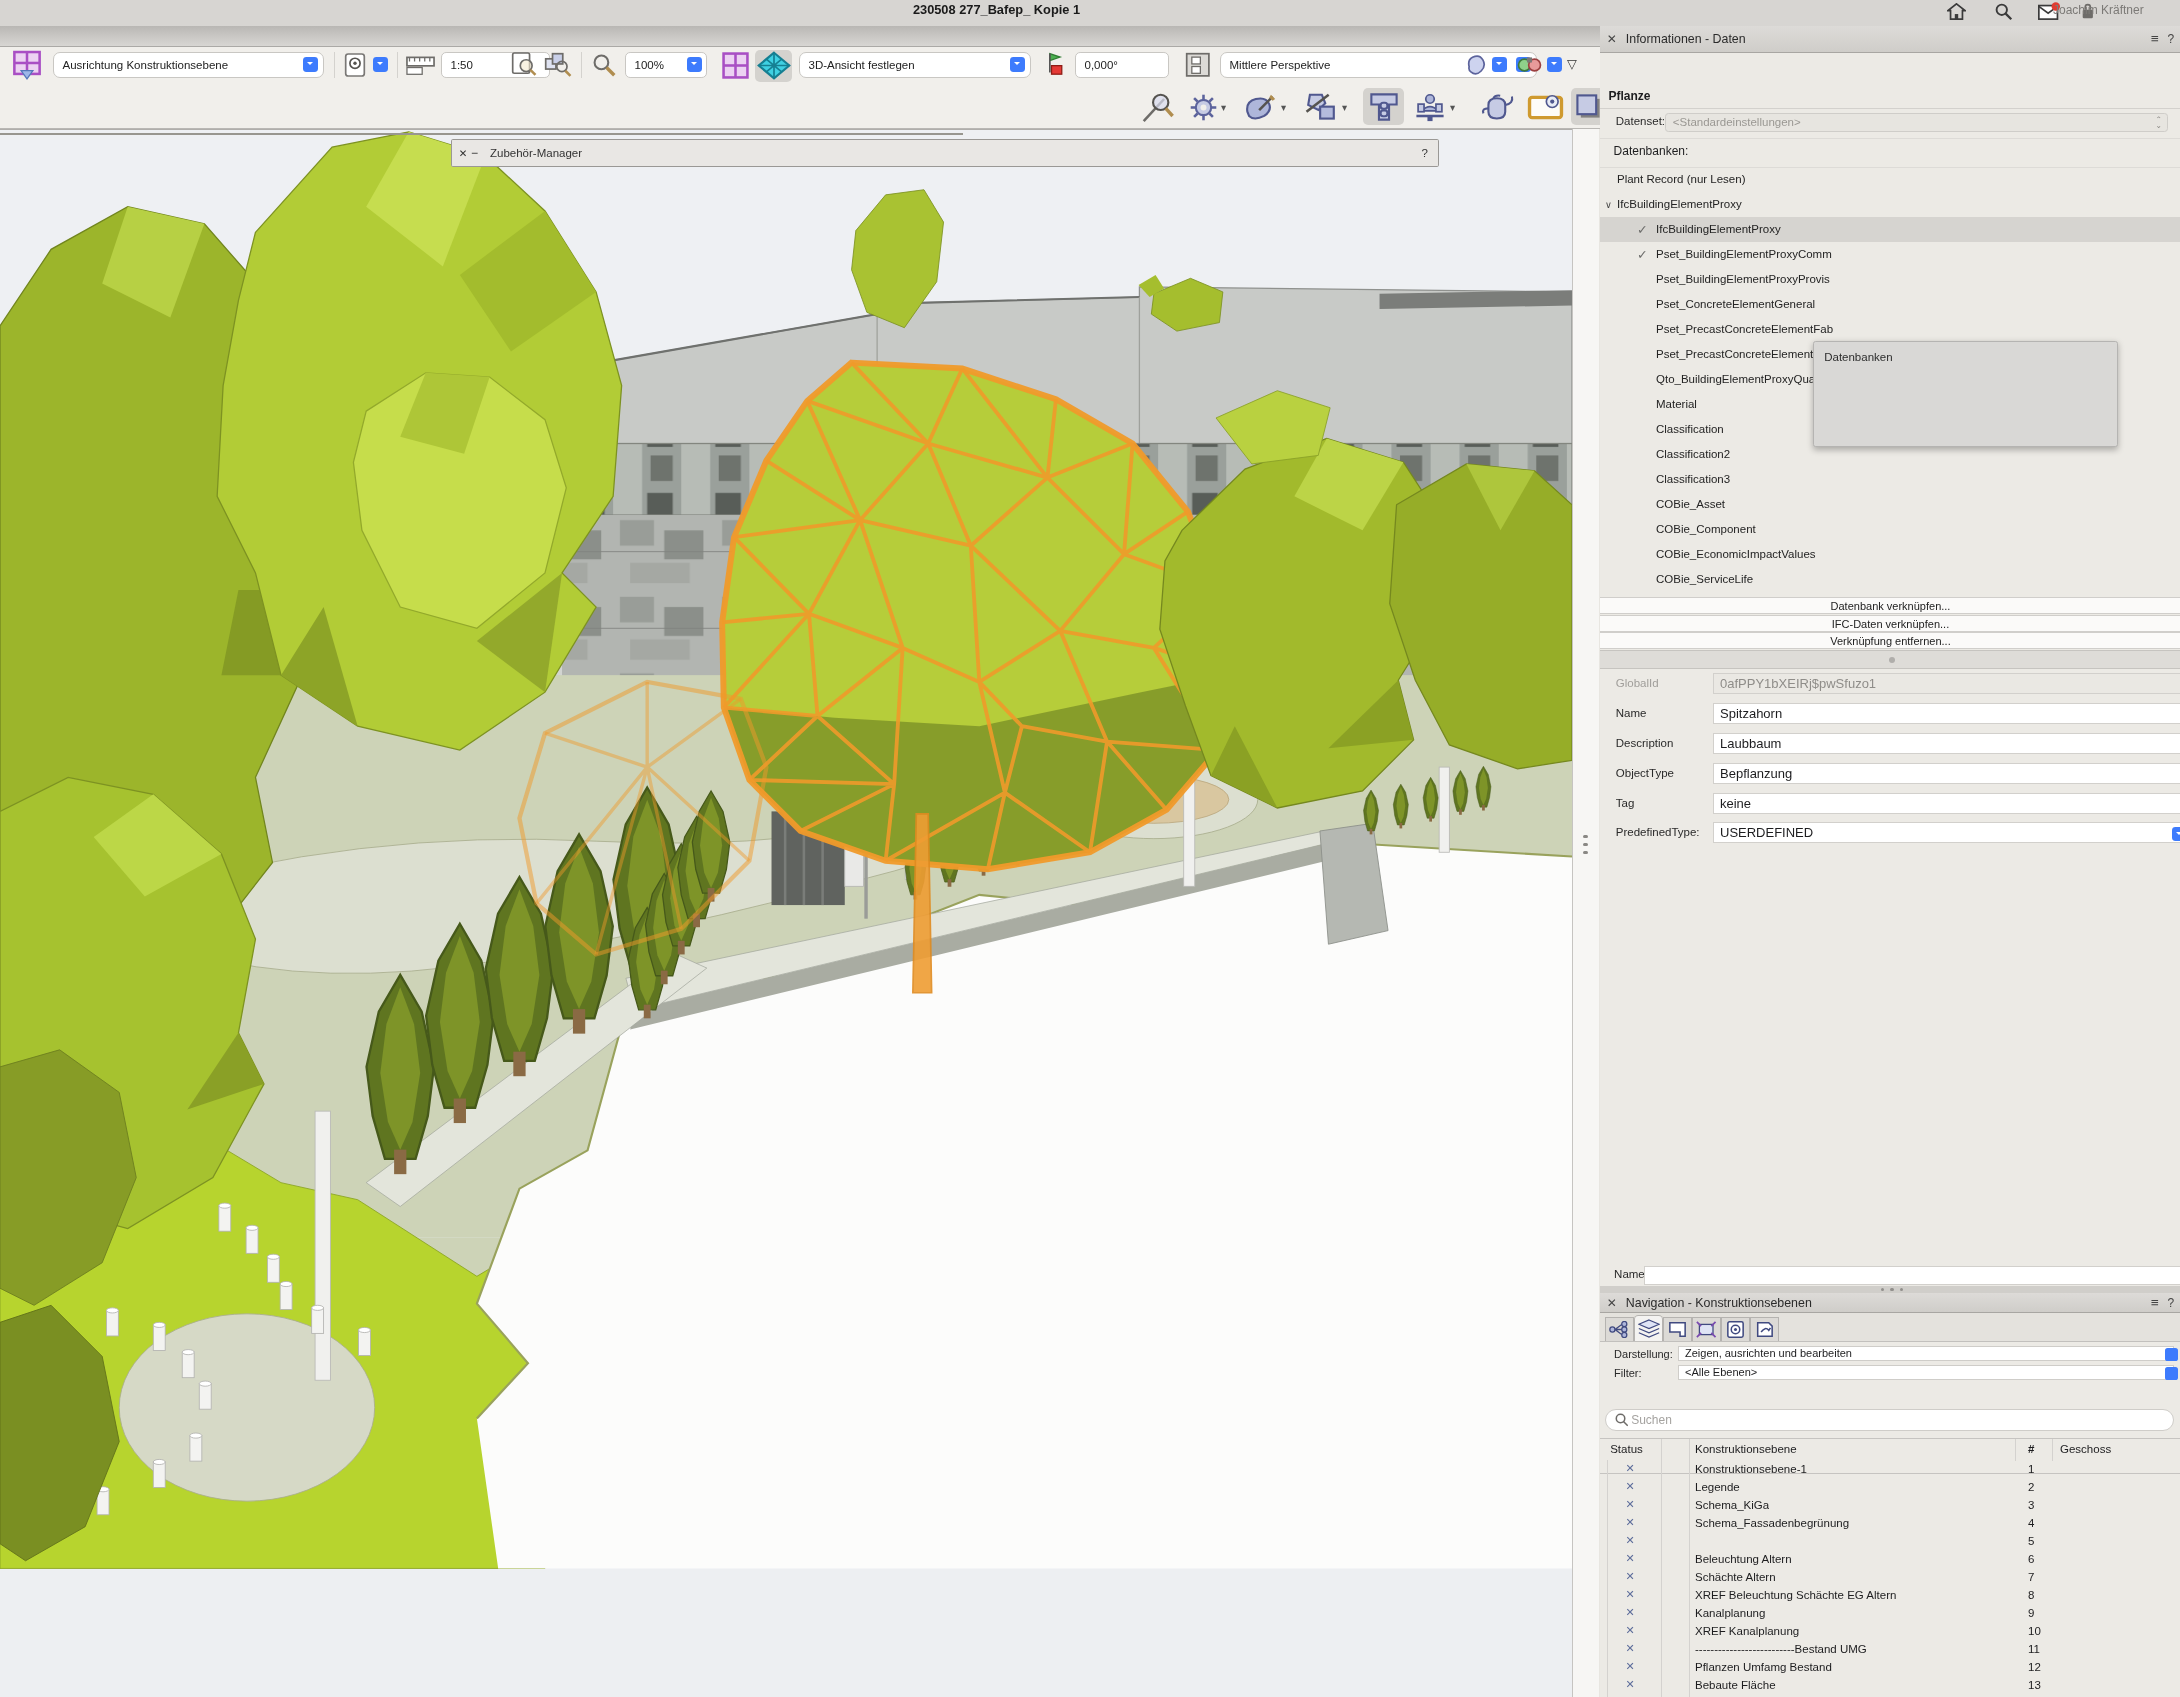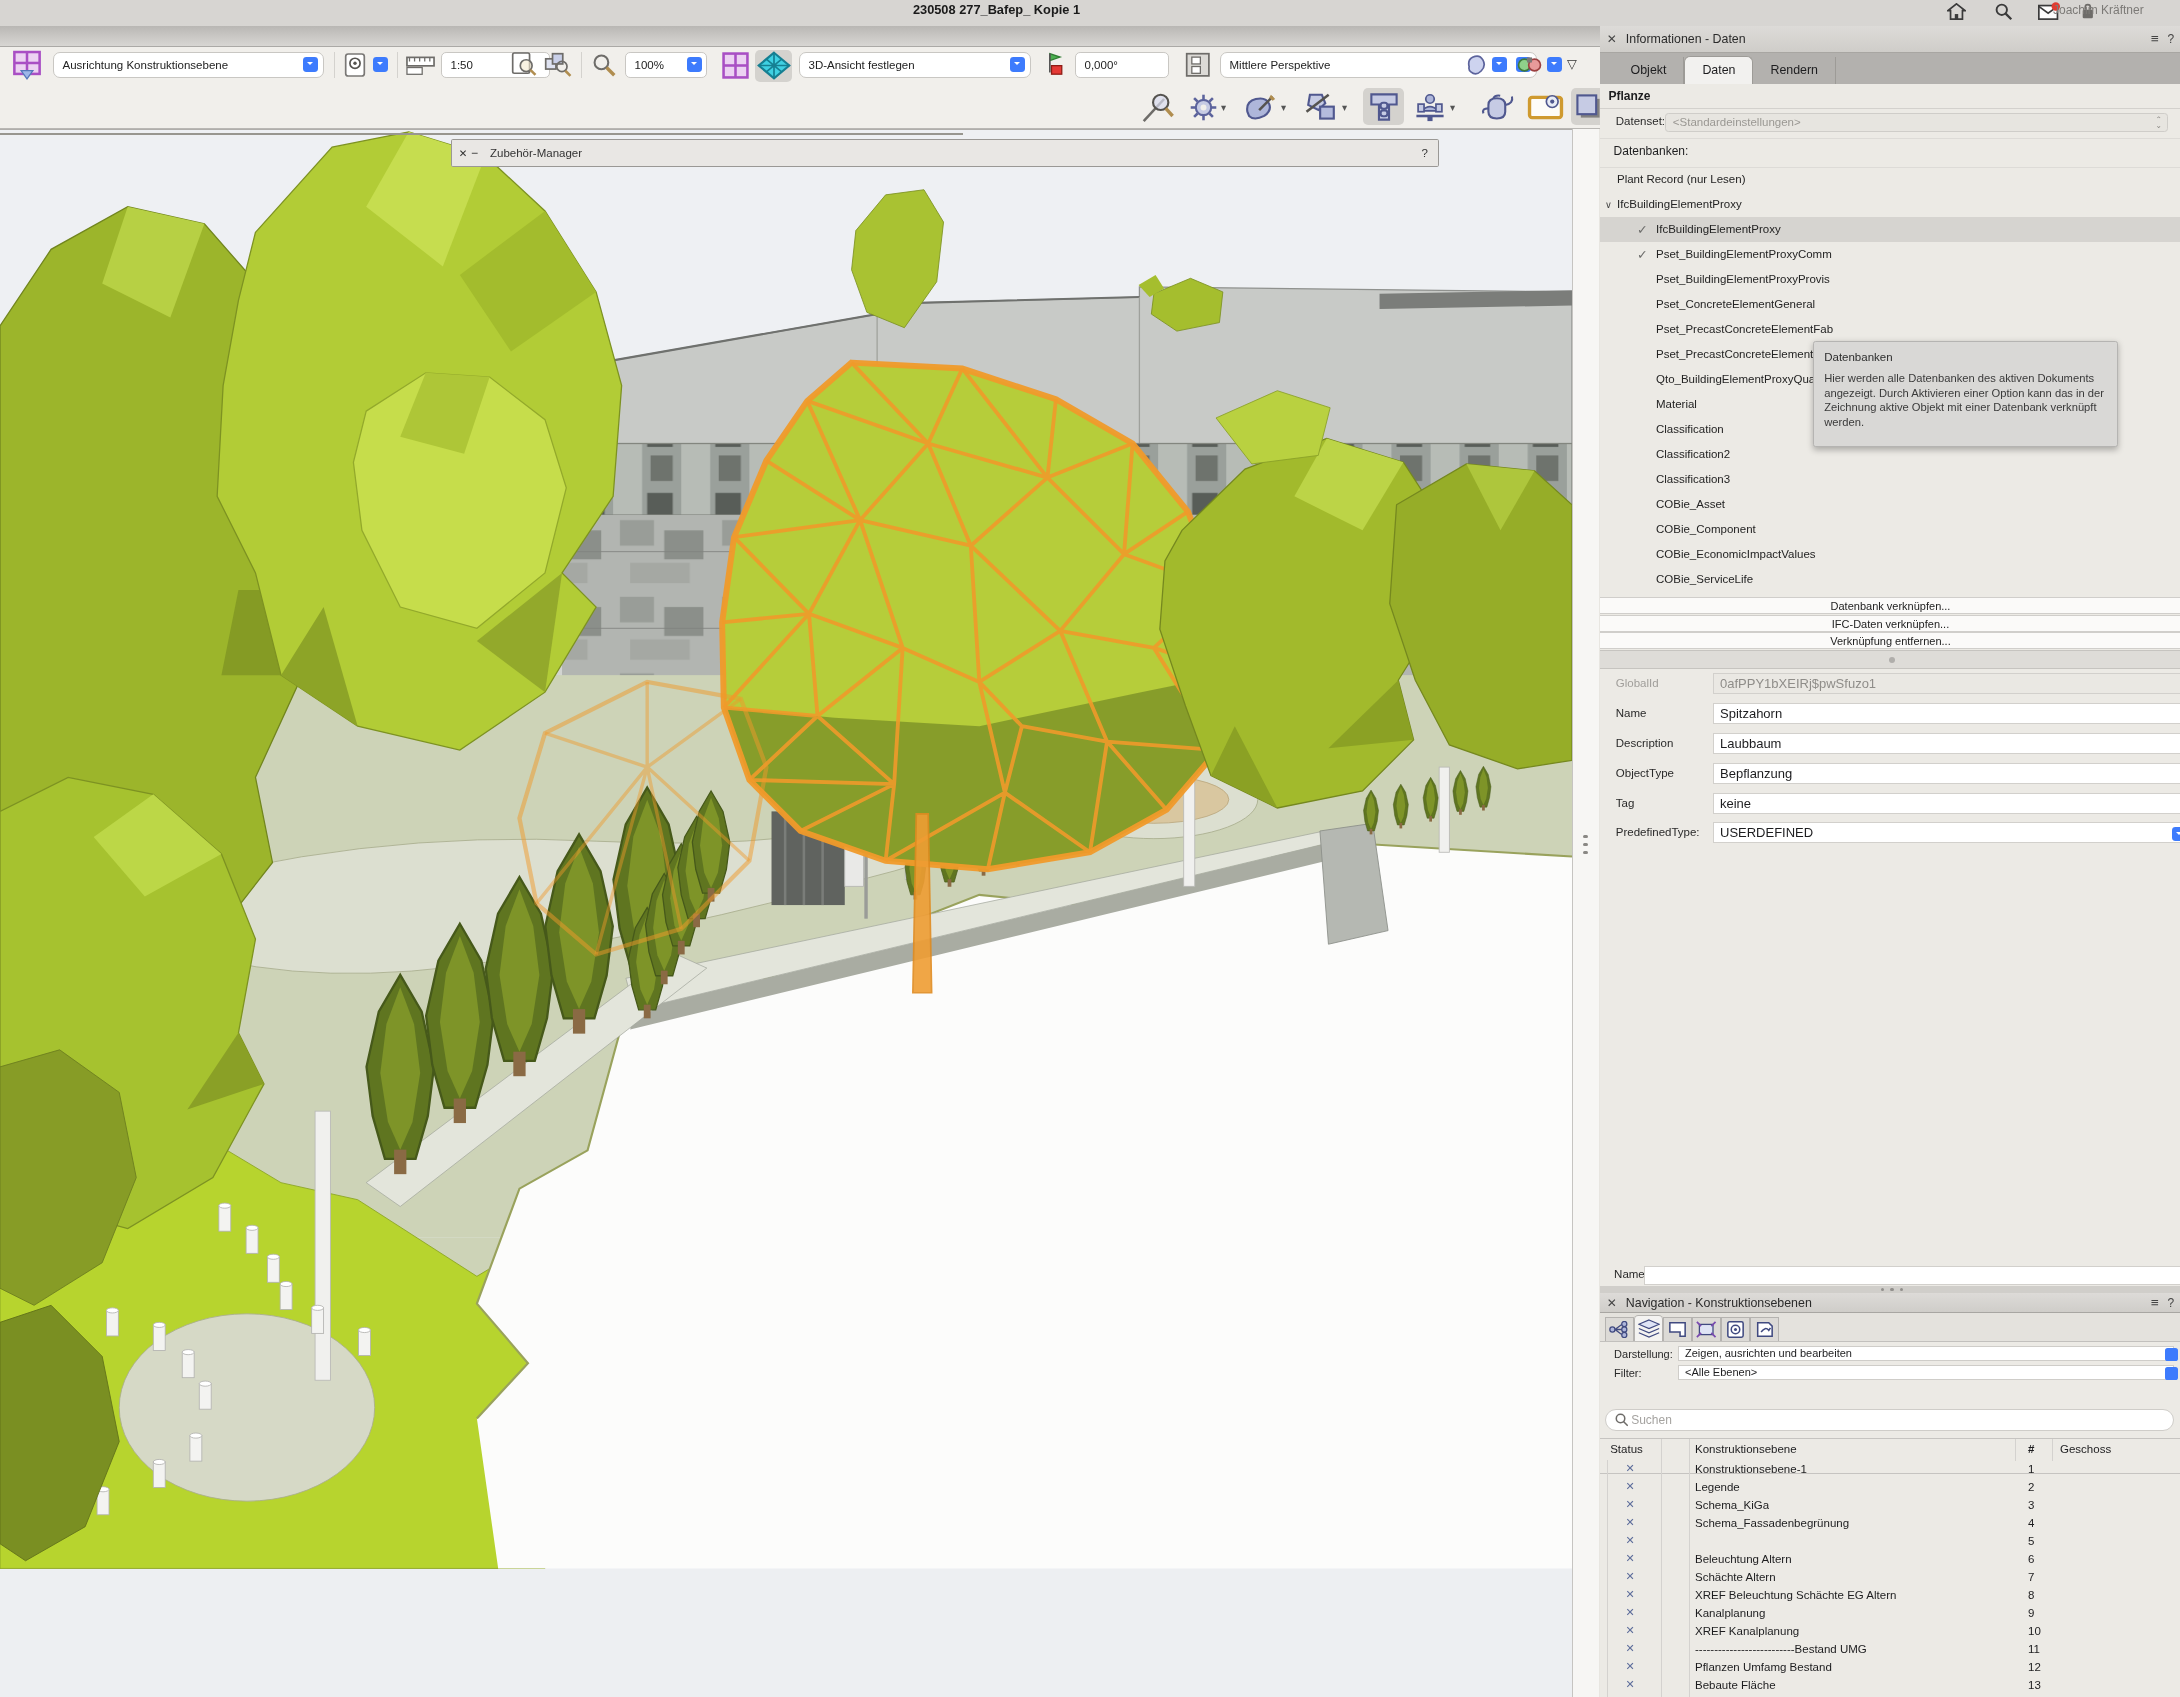--- a/index.html
+++ b/index.html
@@ -531,25 +531,20 @@
     <i></i>
   </div>
 
 <div id="info" class="abs">
   <div class="panel-h abs" style="left:0;top:0;width:581px;height:27px">
     <span class="x">✕</span>
     <span class="t">Informationen - Daten</span>
     <span class="m">≡</span>
     <span class="q">?</span>
   </div>
-  <div id="info-tabs" class="abs">
-    <span class="tab">Objekt</span>
-    <span class="tab active">Daten</span>
-    <span class="tab">Rendern</span>
-  </div>
   <div id="obj-type" class="abs">Pflanze</div>
   <div id="pflanze-sep" class="abs"></div>
   <div id="datenset-row" class="abs">
     <span class="frow-label abs" style="left:6.8px;top:4.3px">Datenset:</span>
     <div class="dis-select abs" style="left:65px;top:2.6px;width:503px">
       <span>&lt;Standardeinstellungen&gt;</span>
       <span class="stepper abs" style="right:5.1px;top:2.6px">⌃<br>⌄</span>
     </div>
   </div>
   <div id="dbl-sep1" class="abs"></div>
@@ -657,21 +652,20 @@
     <span class="frow-label">PredefinedType:</span>
     <div class="finput">
       <span>USERDEFINED</span>
       <span class="blue-btn" id="pdt-btn"></span>
     </div>
   </div>
 </div>
 
 <div id="tooltip" class="abs">
   <div class="tt">Datenbanken</div>
-  <div class="tb">Hier werden alle Datenbanken des aktiven Dokuments angezeigt. Durch Aktivieren einer Option kann das in der Zeichnung aktive Objekt mit einer Datenbank verknüpft werden.</div>
 </div>
 
 <div id="name-row" class="abs">
   <span class="frow-label">Name:</span>
   <div class="ninput"></div>
 </div>
 <div id="panel-div" class="abs">
     <div class="dots">
       <i></i>
       <i></i>

